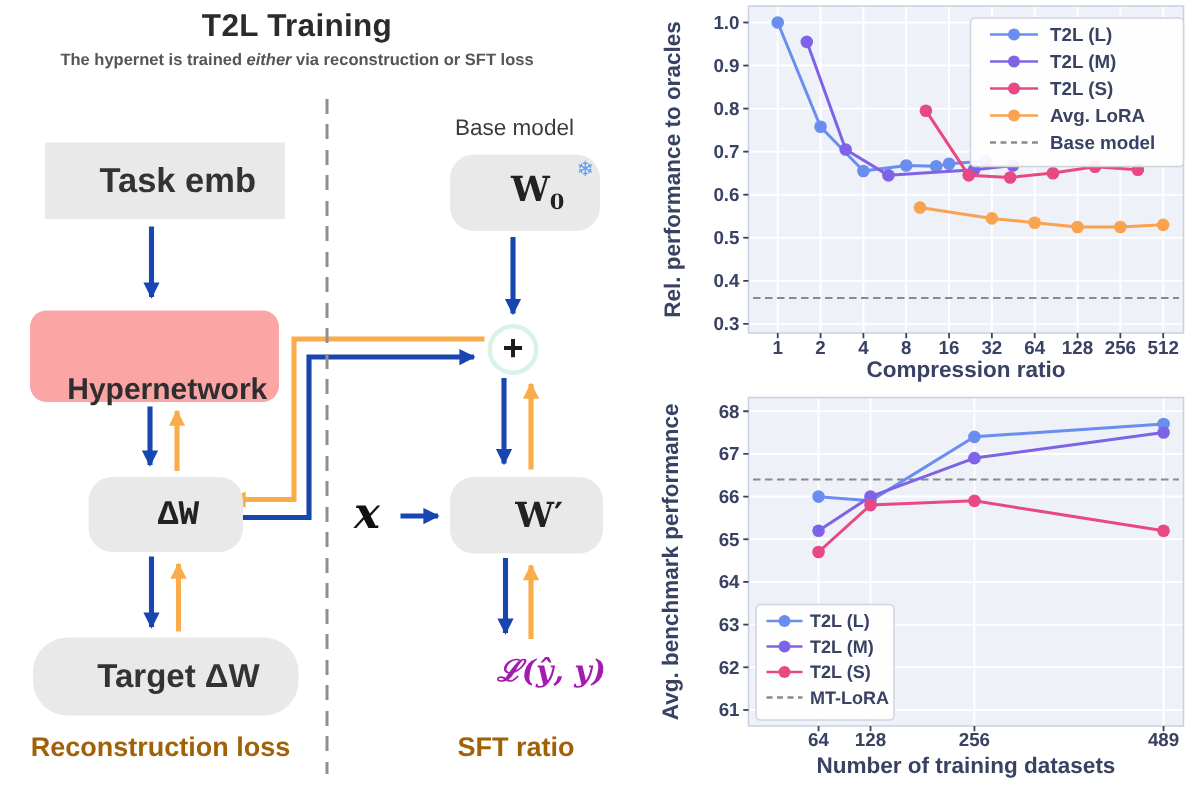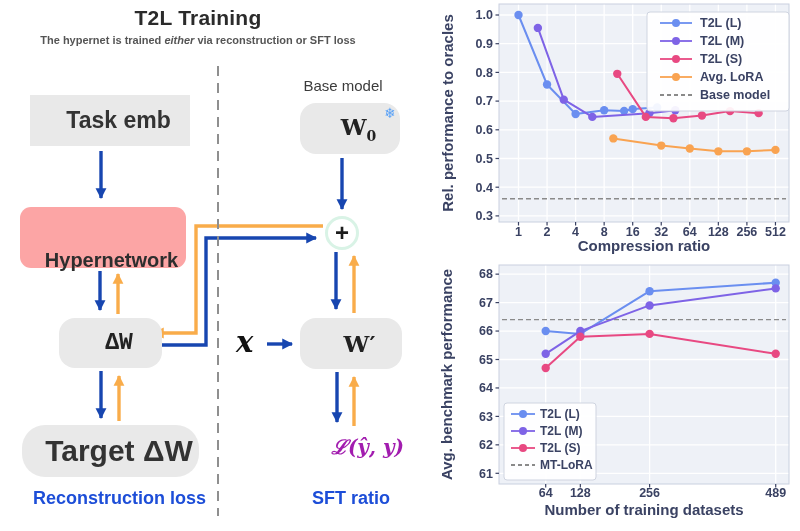--- a/index.html
+++ b/index.html
@@ -15,26 +15,26 @@
        background:repeating-linear-gradient(to bottom,#8f8f8f 0 10px,transparent 10px 17px);}
   .node{position:absolute;display:flex;align-items:center;justify-content:center;
        background:#e9e9e9;color:#333;font-weight:bold;padding-left:17px;}
   .node.sans{font-size:22px;}
   .node.math{font-family:"DejaVu Serif",serif;font-size:23px;color:#222;border-radius:16px;}
   #task-emb{left:30px;top:95px;width:143px;height:51px;font-size:23px;}
   #hypernet{left:20px;top:207px;width:166px;height:61px;border-radius:11px;
        background:#fca5a5;flex-direction:column;justify-content:space-between;padding-top:3px;box-sizing:border-box;gap:39px;}
   #hypernet .hlabel{font-size:20px;font-weight:bold;color:#2e2e2e;line-height:23px;}
   #dw-box{left:59px;top:318px;width:86px;height:50px;font-family:Liberation Mono, monospace;}
-  #target-box{left:22px;top:425px;width:160px;height:52px;font-size:30px;border-radius:23px;}
+  #target-box{left:22px;top:425px;width:160px;height:52px;font-size:22px;border-radius:23px;}
   #w0-box{left:300px;top:103px;width:83px;height:51px;}
   #w0-box sub{font-size:14px;}
   #wprime-box{left:300px;top:318px;width:85px;height:51px;}
   .snow{position:absolute;right:4px;top:2px;font-size:14px;color:#57a0f7;font-family:"DejaVu Sans",sans-serif;}
-  .col-label{position:absolute;text-align:right;font-size:18px;font-weight:bold;color:#1d4ed8;}
+  .col-label{position:absolute;text-align:center;font-size:18px;font-weight:bold;color:#a16207;}
   #recon-label{left:8px;top:488px;width:198px;}
   #sft-label{left:298px;top:488px;width:92px;}
   #base-model-label{position:absolute;left:288px;top:77px;width:110px;text-align:center;
        font-size:15px;font-weight:500;color:#3b3b3b;}
   #x-sym{position:absolute;left:236px;top:325px;font-family:"DejaVu Serif",serif;
        font-style:italic;font-weight:bold;font-size:29px;color:#111;}
   #loss{position:absolute;left:286px;top:433px;width:118px;text-align:right;
        font-family:"DejaVu Serif",serif;font-style:italic;font-weight:bold;font-size:20px;color:#a21caf;}
   #plus-circle{position:absolute;left:325px;top:216px;width:34px;height:34px;border-radius:50%;
        background:#fff;border:3px solid #d9f3e6;box-sizing:border-box;display:flex;

